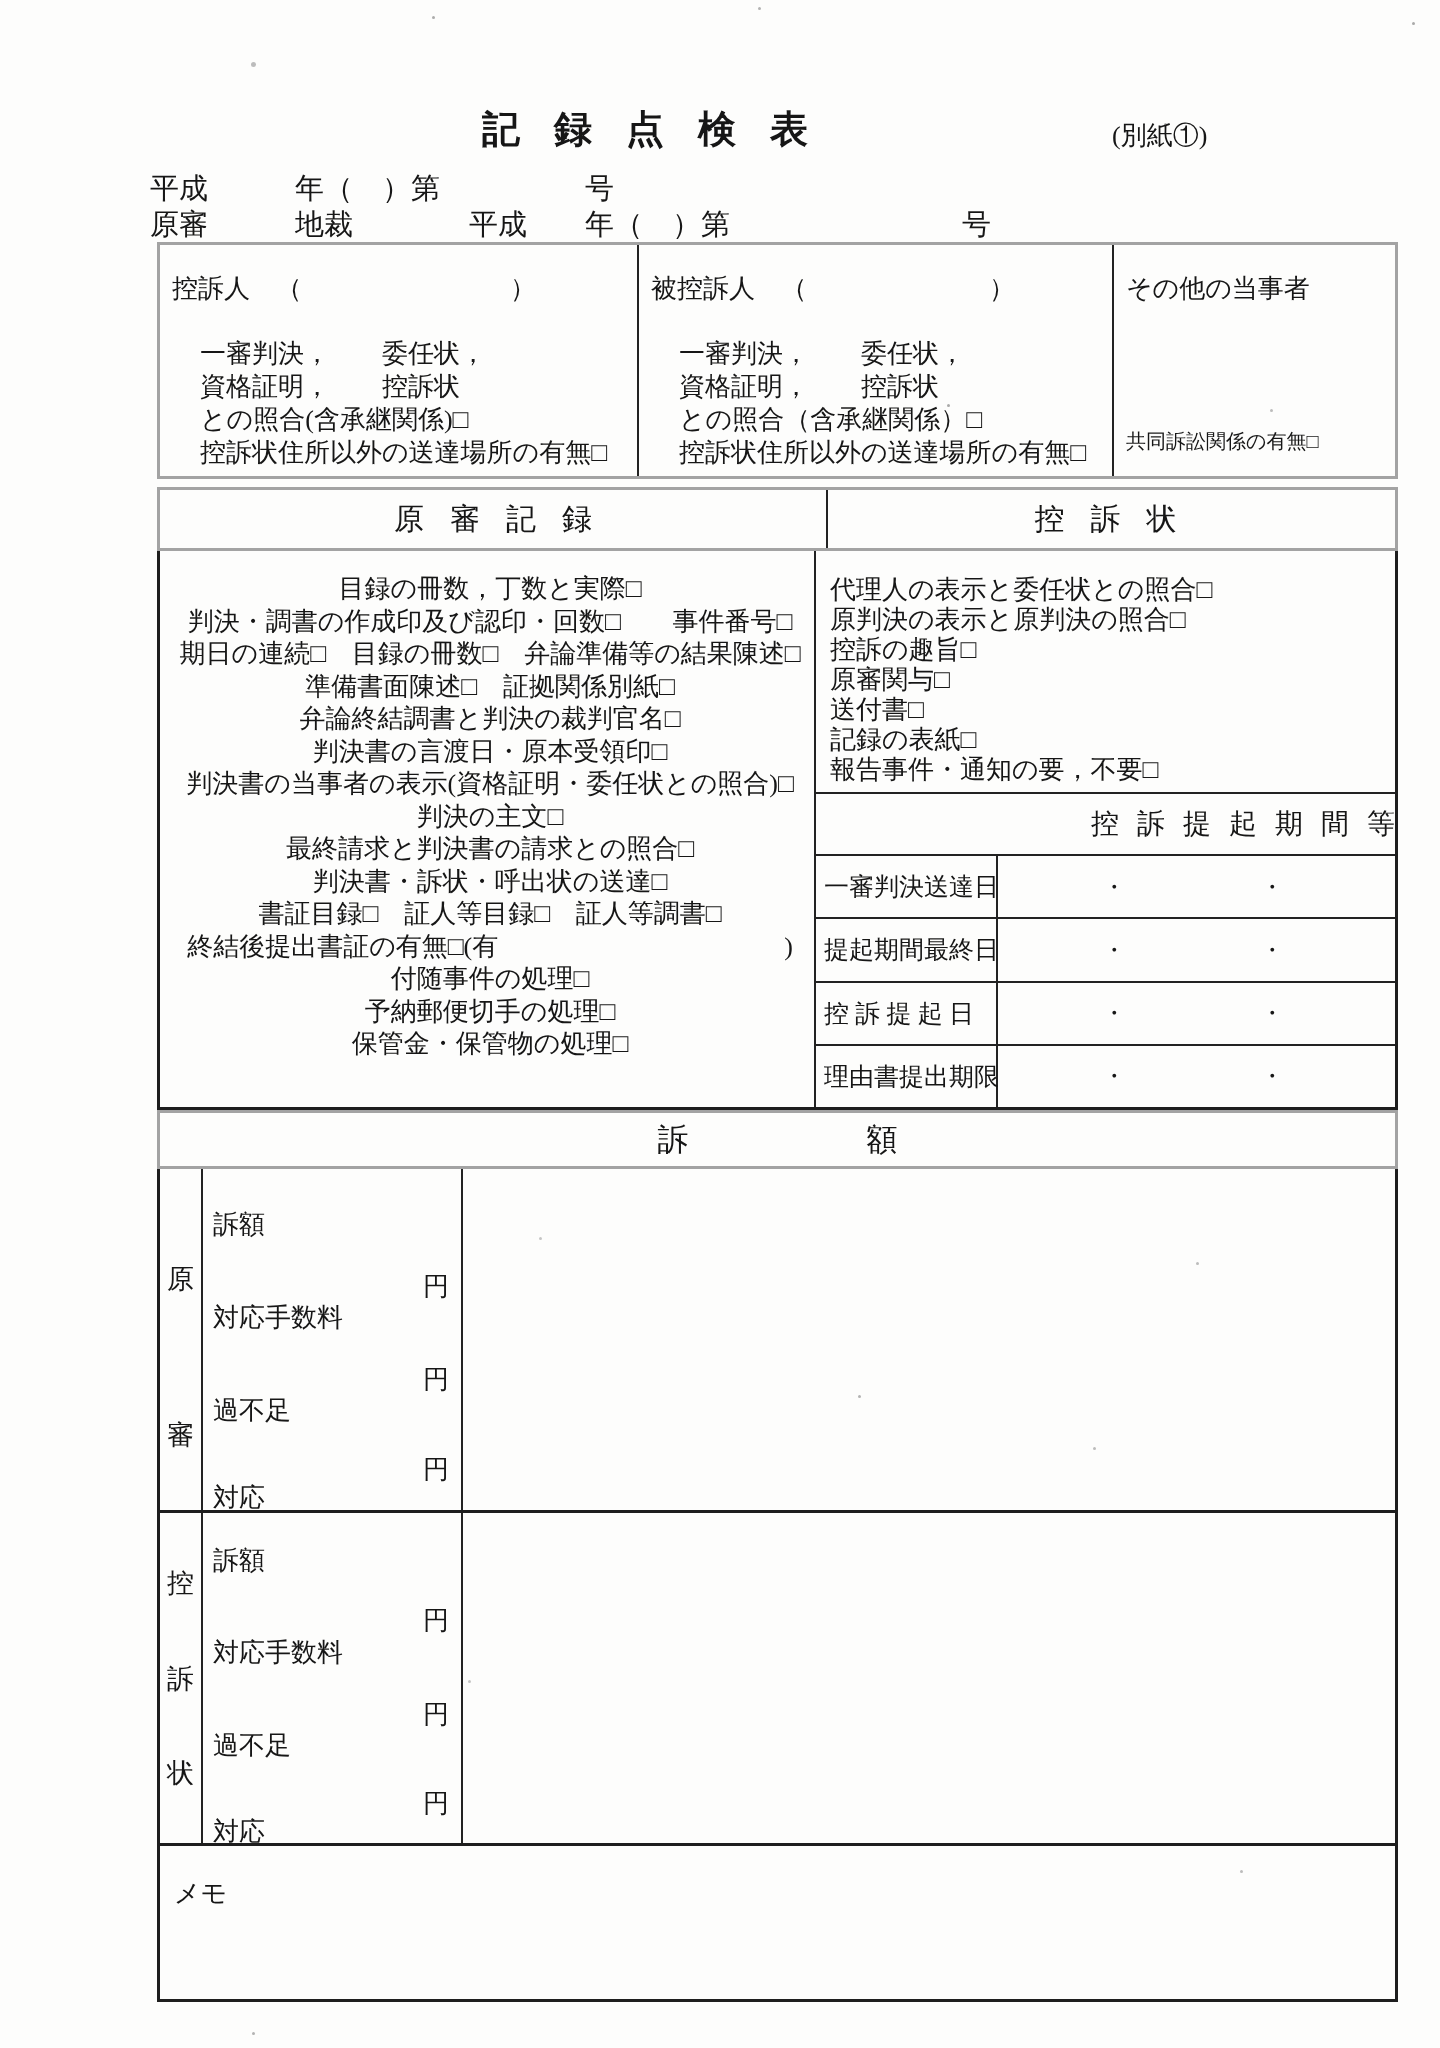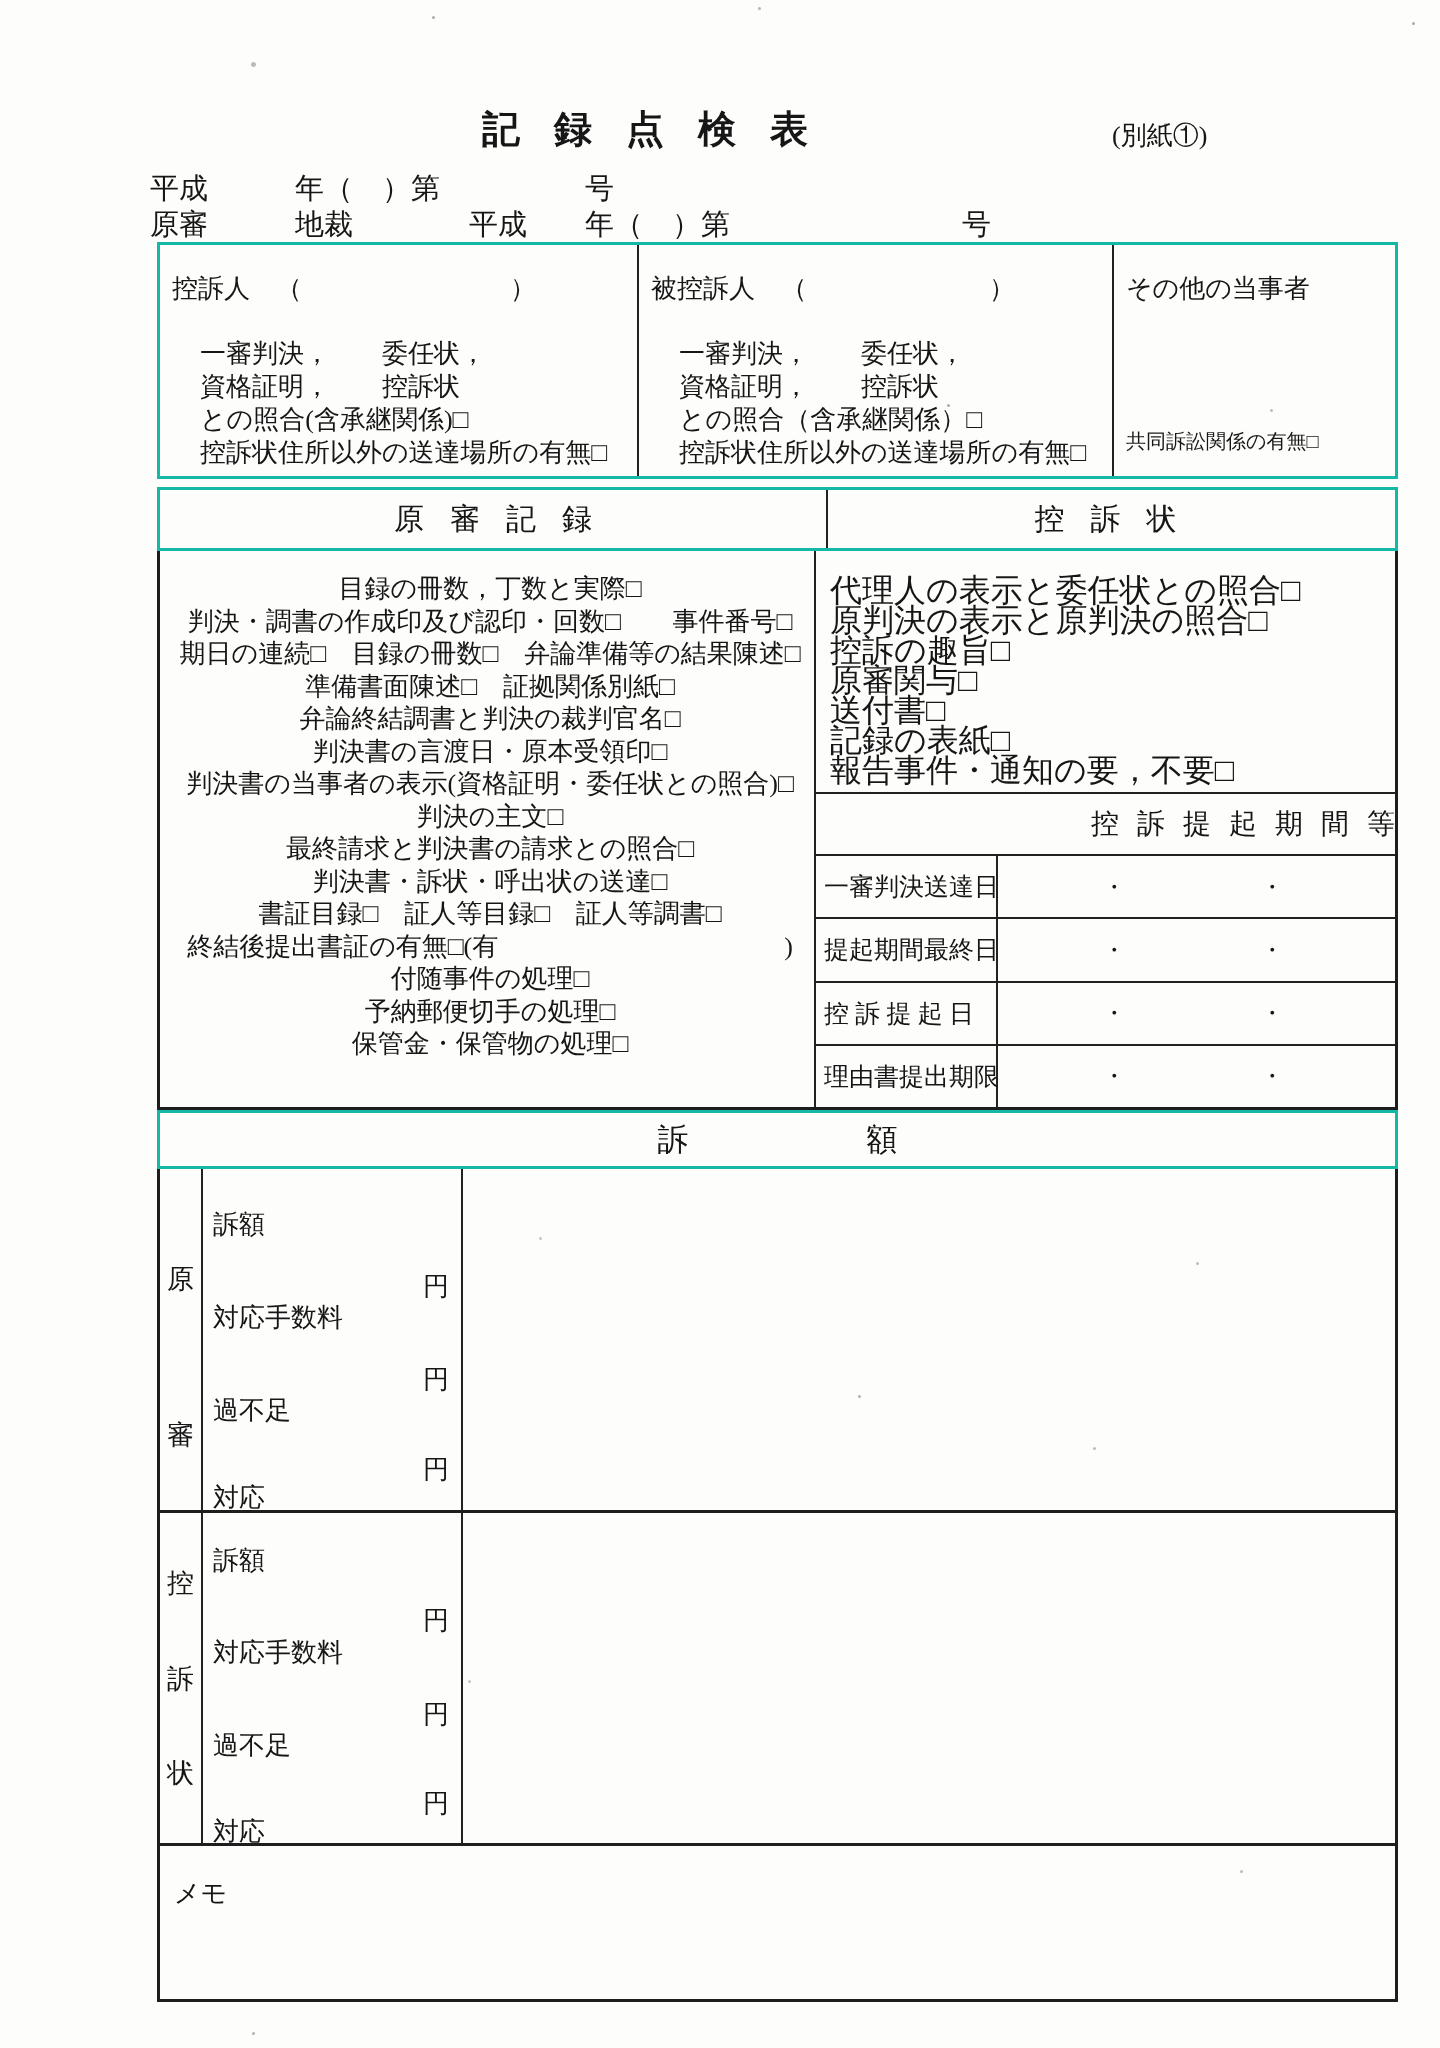--- a/index.html
+++ b/index.html
@@ -13,21 +13,21 @@
   .abs { position:absolute; }
 
   
   #doc-title { left:482px; top:104px; font-size:38px; letter-spacing:34px; margin-right:-34px; white-space:nowrap; font-weight:bold; }
   #attachment-label { left:1112px; top:118px; font-size:26px; white-space:nowrap; }
   .case-line { left:150px; font-size:29px; white-space:nowrap; }
   #case-line-1 { top:169px; }
   #case-line-2 { top:205px;text-align:center; }
 
   
-  .frame { border:3px solid #14b8a6; }
+  .frame { border:3px solid #a3a3a3; }
   .inner-r { border-right:2px solid #222; }
 
   
   #parties { left:157px; top:242px; width:1241px; height:237px; }
   .p-col { position:absolute; top:0; bottom:0; }
   #p-col-appellant { left:0; width:479px; }
   #p-col-appellee  { left:479px; width:475px; }
   #p-col-other     { left:954px; right:0; }
   .p-heading { position:absolute; top:26px; left:12px; font-size:26px; white-space:nowrap; }
   .p-lines { position:absolute; top:92px; left:40px; font-size:26px; line-height:33px; white-space:nowrap; }
@@ -38,21 +38,21 @@
   .band-cell { position:absolute; top:0; bottom:0; display:flex; align-items:center; justify-content:center; }
   #band-record-left { left:0; width:668px; }
   #band-record-right { left:656px; right:0; }
   .band-text { font-size:30px; letter-spacing:26px; margin-right:-26px; white-space:nowrap; }
 
   
   #record-body { left:157px; top:551px; width:1241px; height:559px; border:3px solid #1e1e1e; border-top:none; }
   #body-left { position:absolute; left:0; top:0; bottom:0; width:656px; }
   #body-right { position:absolute; left:656px; right:0; top:0; bottom:0; }
   .check-list { list-style:none; padding:22px 6px 0 12px; font-size:26px; line-height:32.5px; white-space:nowrap;text-align:center; }
-  .appeal-list { list-style:none; padding:24px 6px 0 14px; font-size:32px; line-height:30px; white-space:nowrap; }
+  .appeal-list { list-style:none; padding:24px 6px 0 14px; font-size:26px; line-height:30px; white-space:nowrap; }
 
   #kiso-header { position:absolute; left:0; right:0; top:241px; height:64px;
     border-top:2px solid #222; border-bottom:2px solid #222;
     display:flex; align-items:center; justify-content:flex-end; }
   #kiso-header span { font-size:28px; letter-spacing:18px; margin-right:-18px; white-space:nowrap; }
   #kiso-rows { position:absolute; left:0; right:0; top:305px; bottom:0; display:flex; flex-direction:column; }
   .kiso-row { position:relative; flex:1; border-bottom:2px solid #222; display:flex; }
   .kiso-row:last-child { border-bottom:none; }
   .kiso-label { width:182px; border-right:2px solid #222; display:flex; align-items:center; padding-left:8px; font-size:25px; white-space:nowrap; }
   .kiso-value { position:relative; flex:1; }

